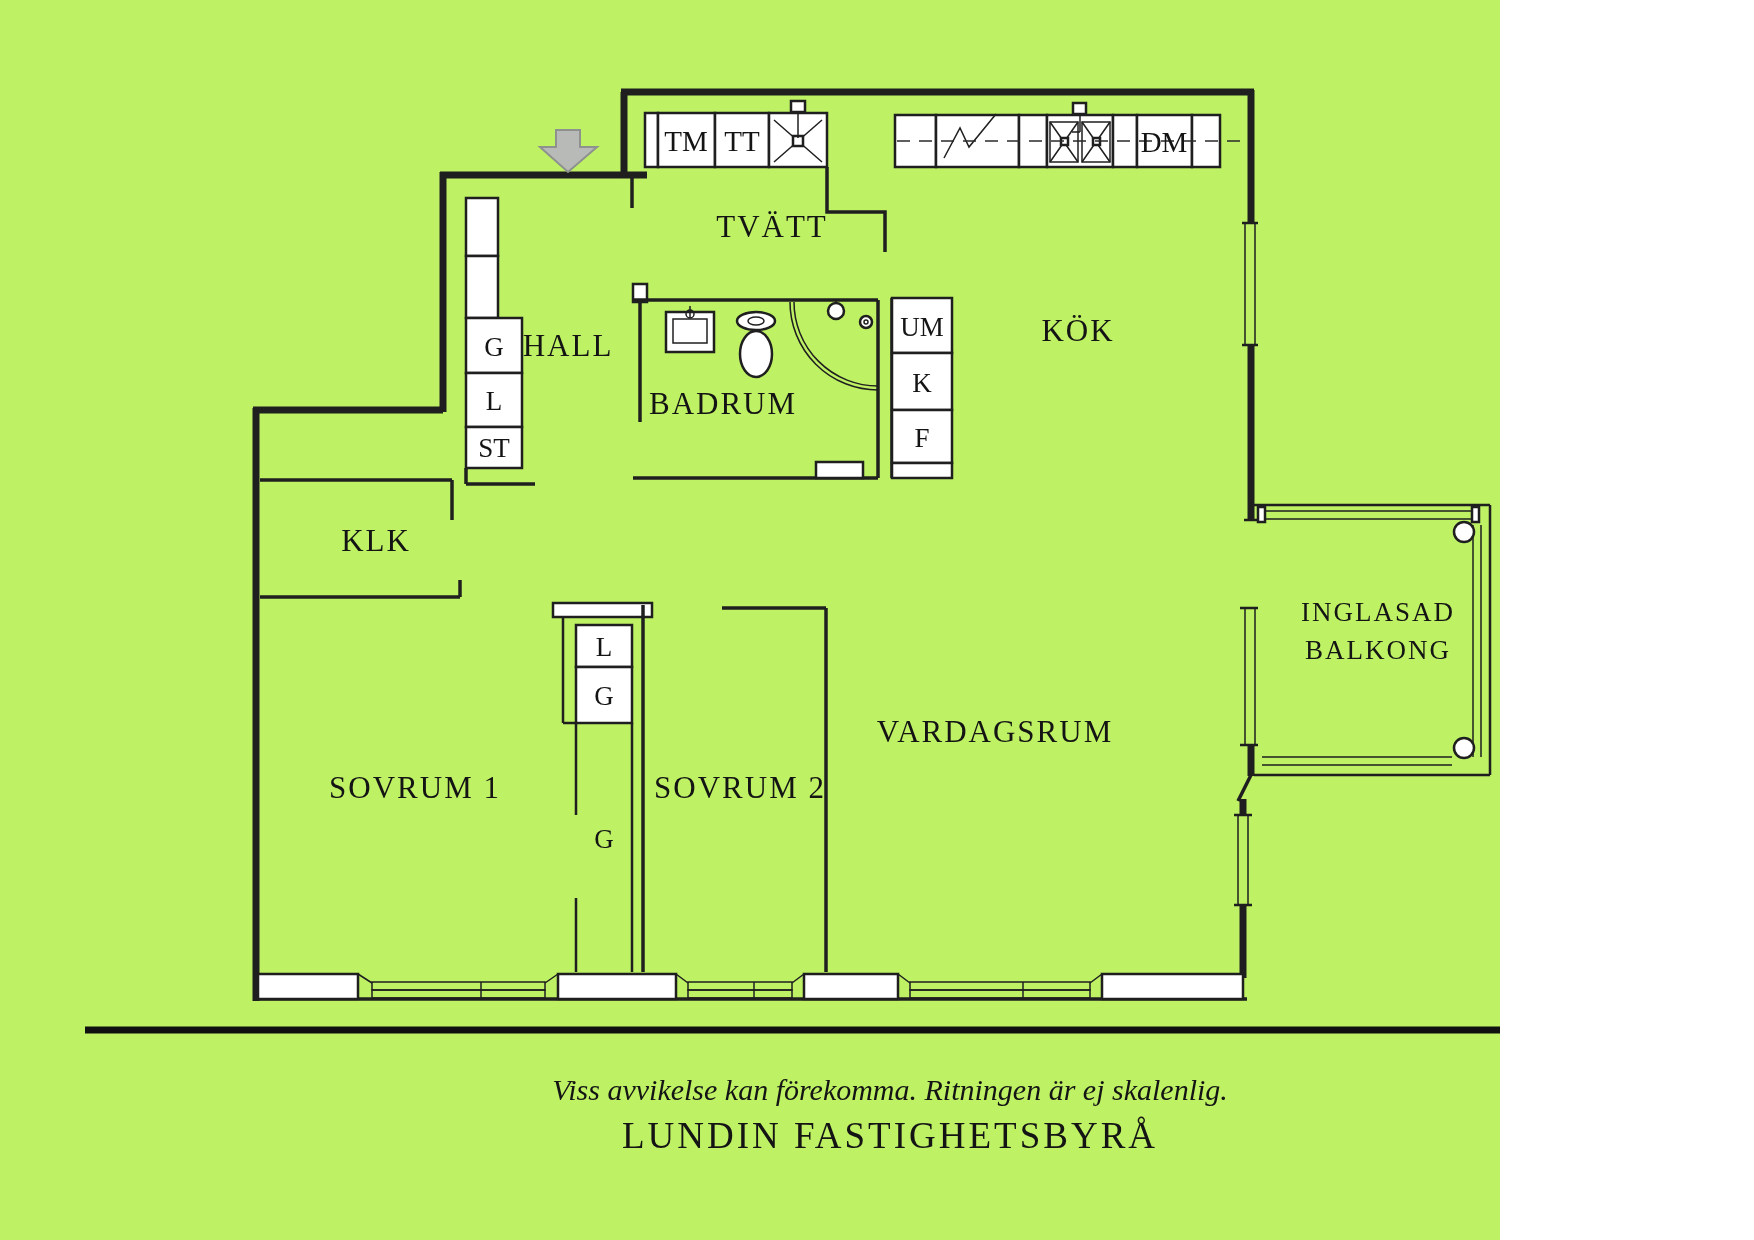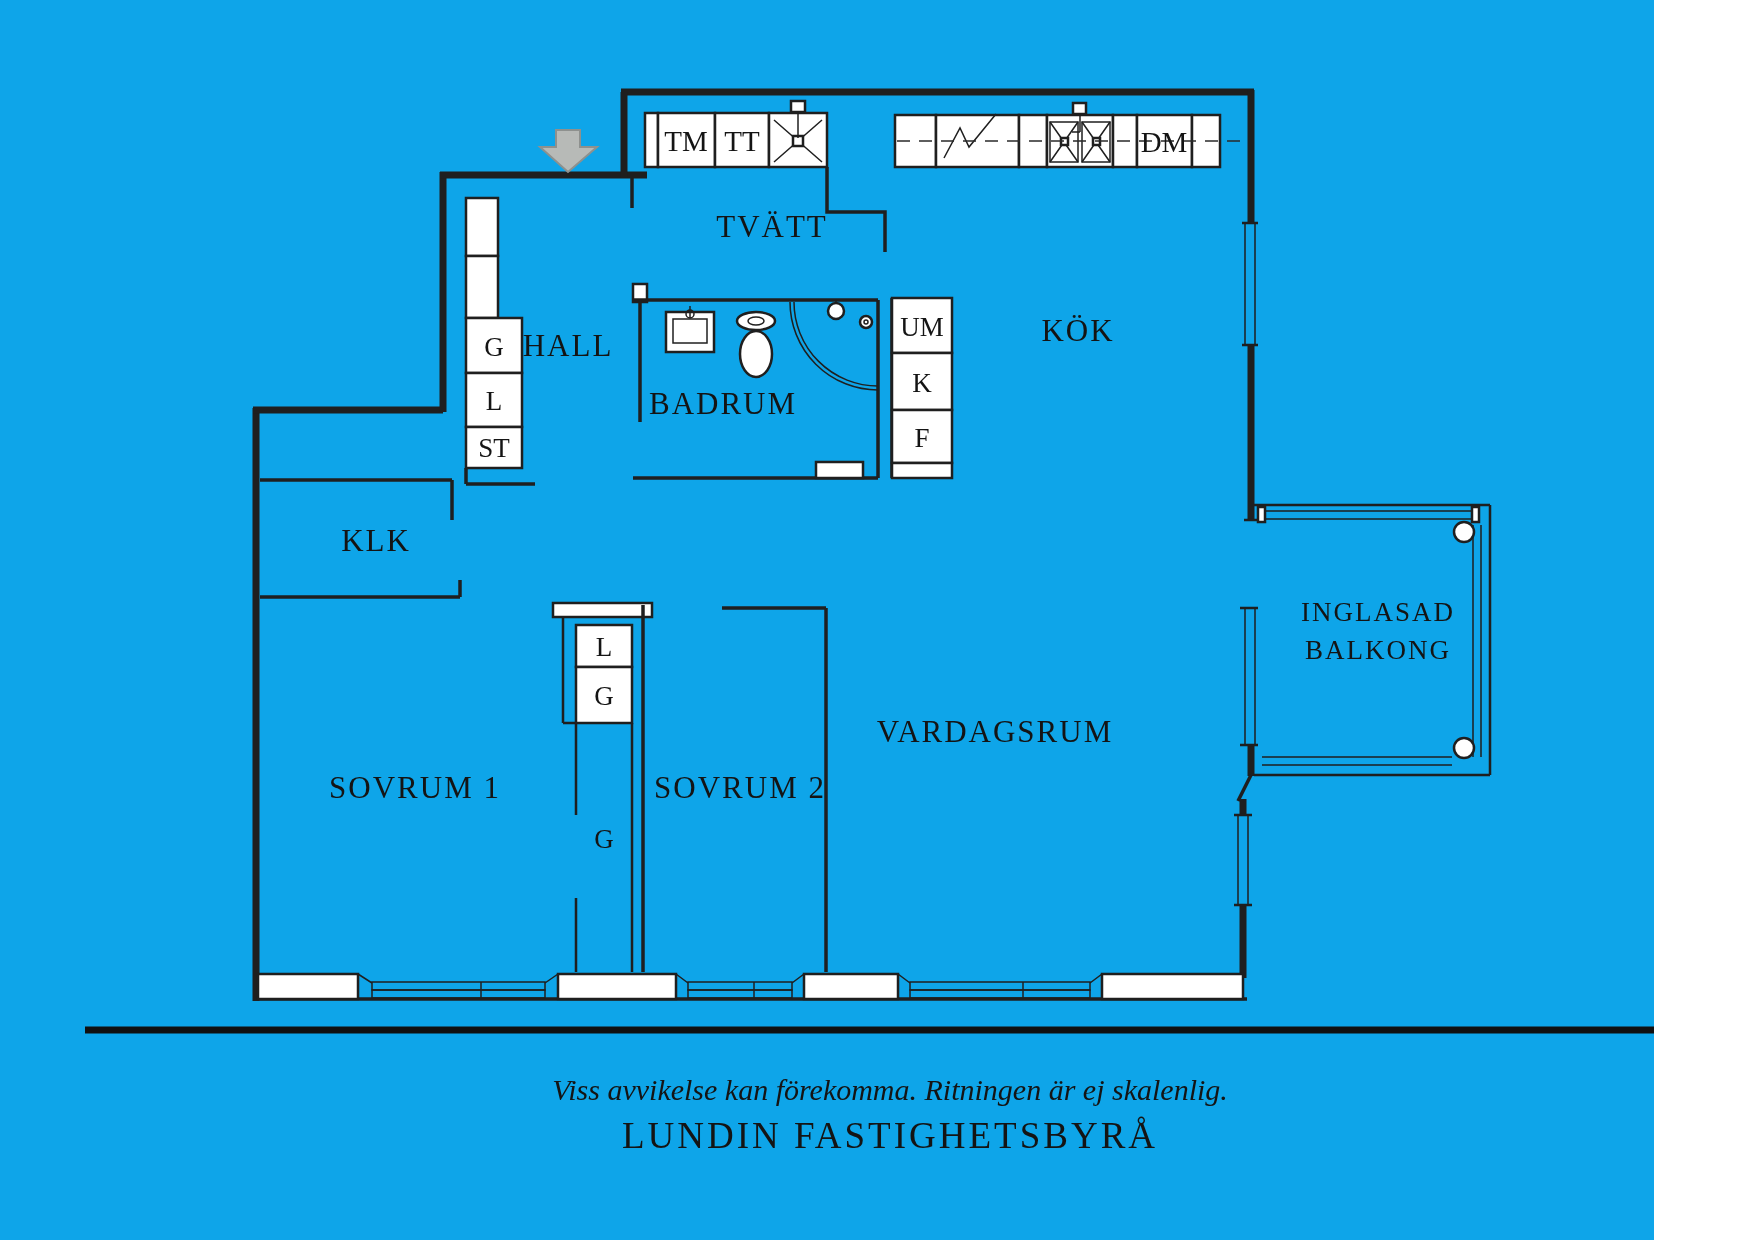--- a/index.html
+++ b/index.html
@@ -1,16 +1,16 @@
 <!DOCTYPE html>
 <html><head>
 <meta charset="utf-8">
 <style>
   html,body{margin:0;padding:0;background:#ffffff;}
-  .page{width:1654px;height:1240px;position:relative;background:#0ea5e9;overflow:hidden;text-align:right;}
+  .page{width:1500px;height:1240px;position:relative;background:#bef264;overflow:hidden;text-align:right;}
   svg{display:block;}
   text{font-family:"Liberation Serif","DejaVu Serif",serif;fill:#141414;}
   .room-label{font-size:31px;letter-spacing:2px;}
   .small-label{font-size:27px;}
   .app-label{font-size:29px;}
   .balcony-label{font-size:27px;letter-spacing:2px;}
   .footer-italic{font-size:30px;font-style:italic;}
   .footer-brand{font-size:37px;letter-spacing:3px;}
   .wall{stroke:#1f1f1f;fill:none;stroke-linecap:butt;}
   .w7{stroke-width:7px;}

